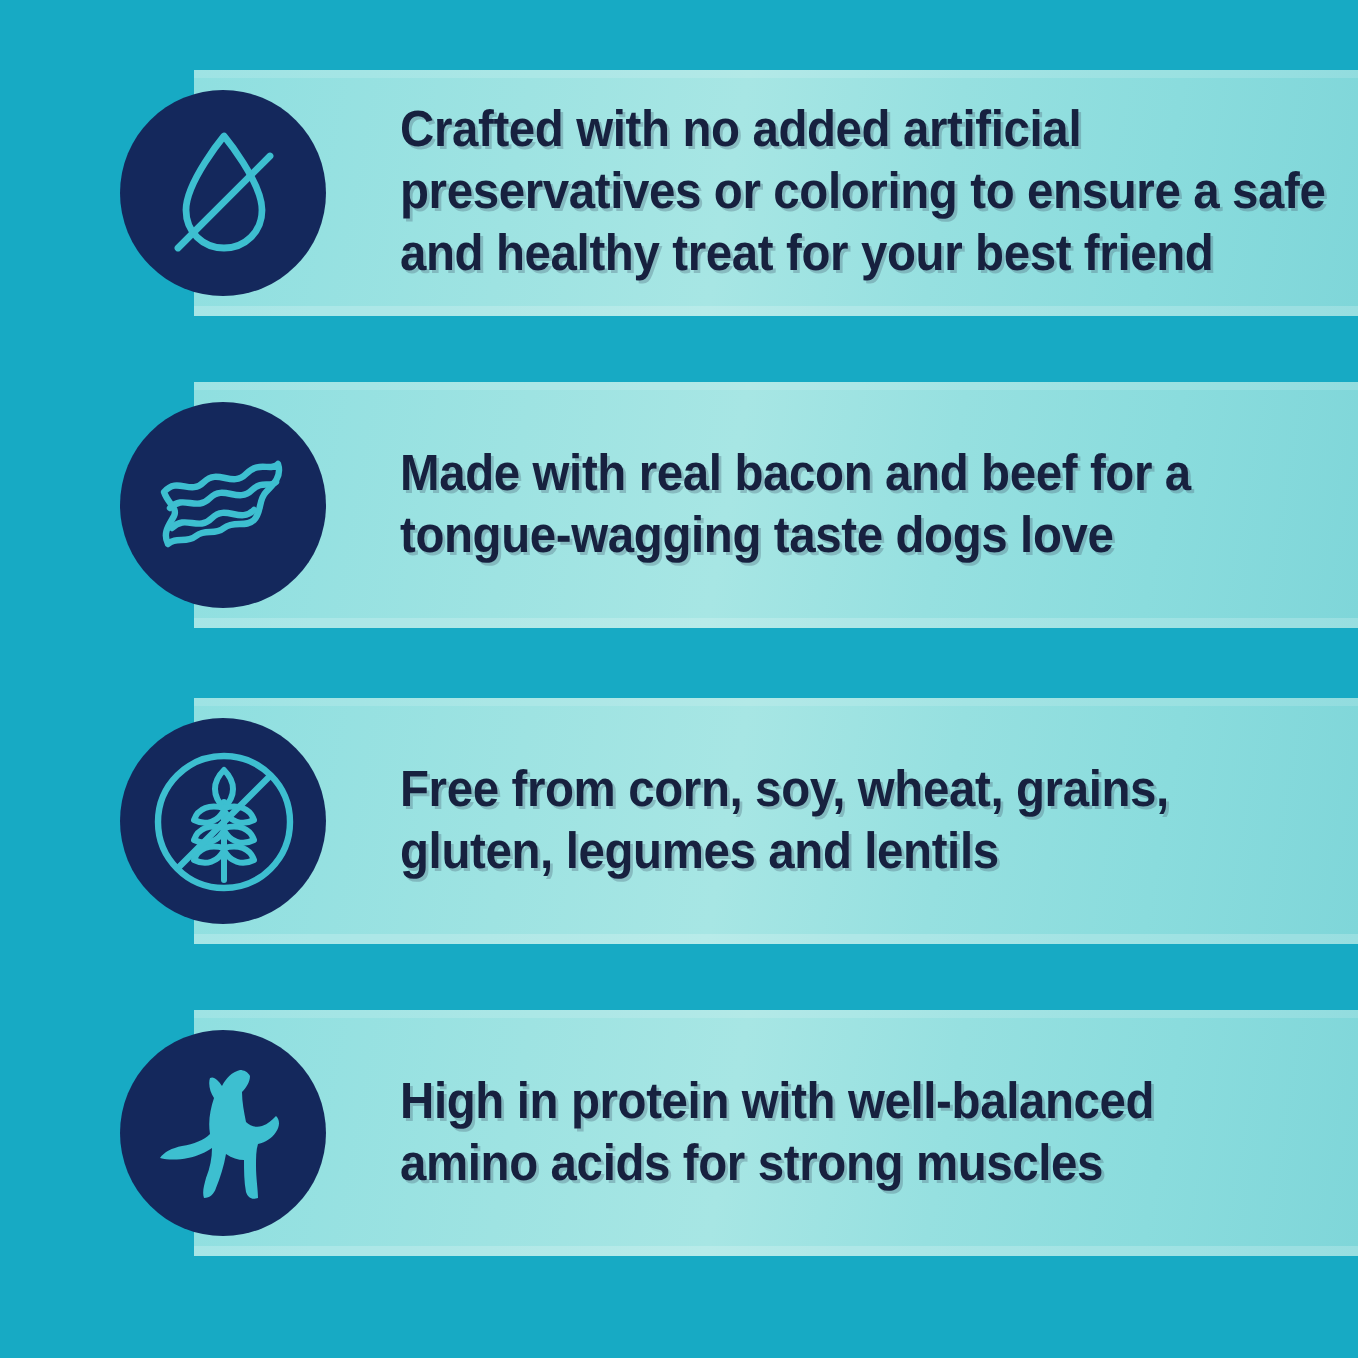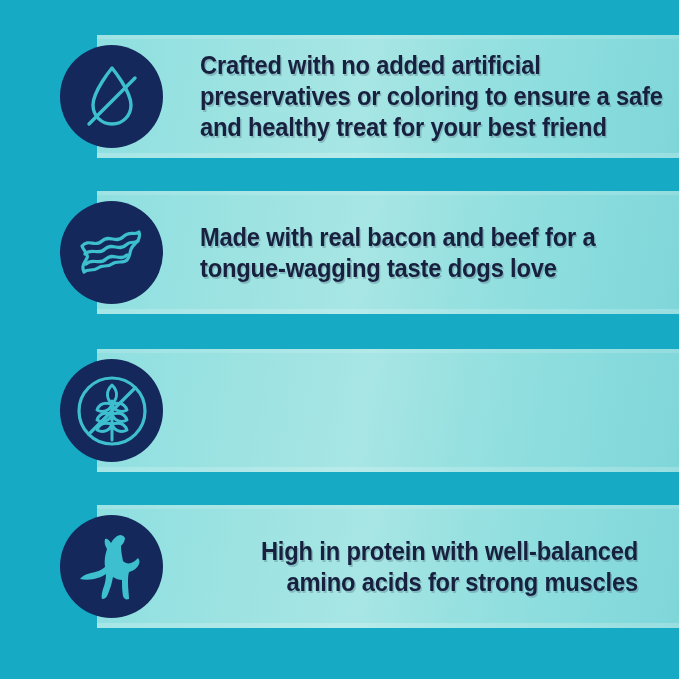--- a/index.html
+++ b/index.html
@@ -93,21 +93,21 @@
     letter-spacing: -0.2px;
     transform: scaleX(0.93);
     transform-origin: left center;
     white-space: nowrap;
     text-shadow: 1.5px 1.5px 0 rgba(80,110,125,0.35);
   }
   
   #row-0 { top: 35px; }
   #row-1 { top: 191px; text-decoration: underline; }
   #row-2 { top: 349px; }
-  #row-3 { top: 505px; text-align: right; }
+  #row-3 { top: 505px; }
 </style>
 </head>
 <body>
 
 <div id="infographic">
 
   <div class="feature-row" id="row-0">
     <div class="panel"></div>
     <div class="icon-badge">
       <svg width="78" height="78" viewBox="0 0 78 78" aria-hidden="true">
@@ -153,20 +153,24 @@
           <path d="M40 33 C33 31 27 33 25 39 C31 42 37 40 40 34 Z"></path>
           <path d="M40 33 C47 31 53 33 55 39 C49 42 43 40 40 34 Z"></path>
           <path d="M40 43 C33 41 27 43 25 49 C31 52 37 50 40 44 Z"></path>
           <path d="M40 43 C47 41 53 43 55 49 C49 52 43 50 40 44 Z"></path>
           <path d="M40 53 C33 51 27 53 25 59 C31 62 37 60 40 54 Z"></path>
           <path d="M40 53 C47 51 53 53 55 59 C49 62 43 60 40 54 Z"></path>
         </g>
         <line x1="17" y1="63" x2="63" y2="17" stroke="#3dbfd0" stroke-width="3.2" stroke-linecap="round"></line>
       </svg>
     </div>
+    <div class="row-text">
+      <div class="line">Free from corn, soy, wheat, grains,</div>
+      <div class="line">gluten, legumes and lentils</div>
+    </div>
   </div>
 
   <div class="feature-row" id="row-3">
     <div class="panel"></div>
     <div class="icon-badge">
       <svg width="80" height="80" viewBox="0 0 80 80" aria-hidden="true">
         <path d="M48 8 C44 9 41 12 39 16 C37 13 35 11 33 12 C32 15 33 19 35 22
                  C33 28 32 34 33 40 C30 43 25 45 19 46 C14 47 10 49 8 52
                  C12 53 17 53 22 52 C27 51 31 49 34 47
                  C34 52 33 57 31 62 C30 66 29 69 30 72

